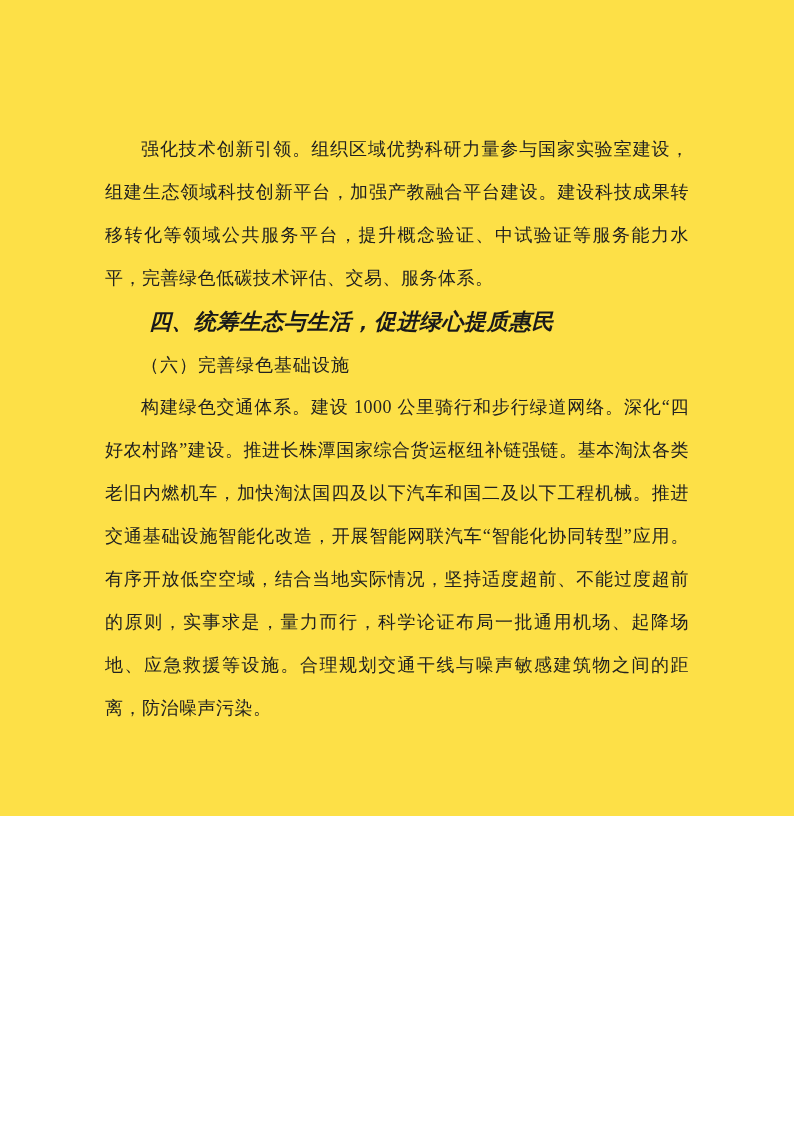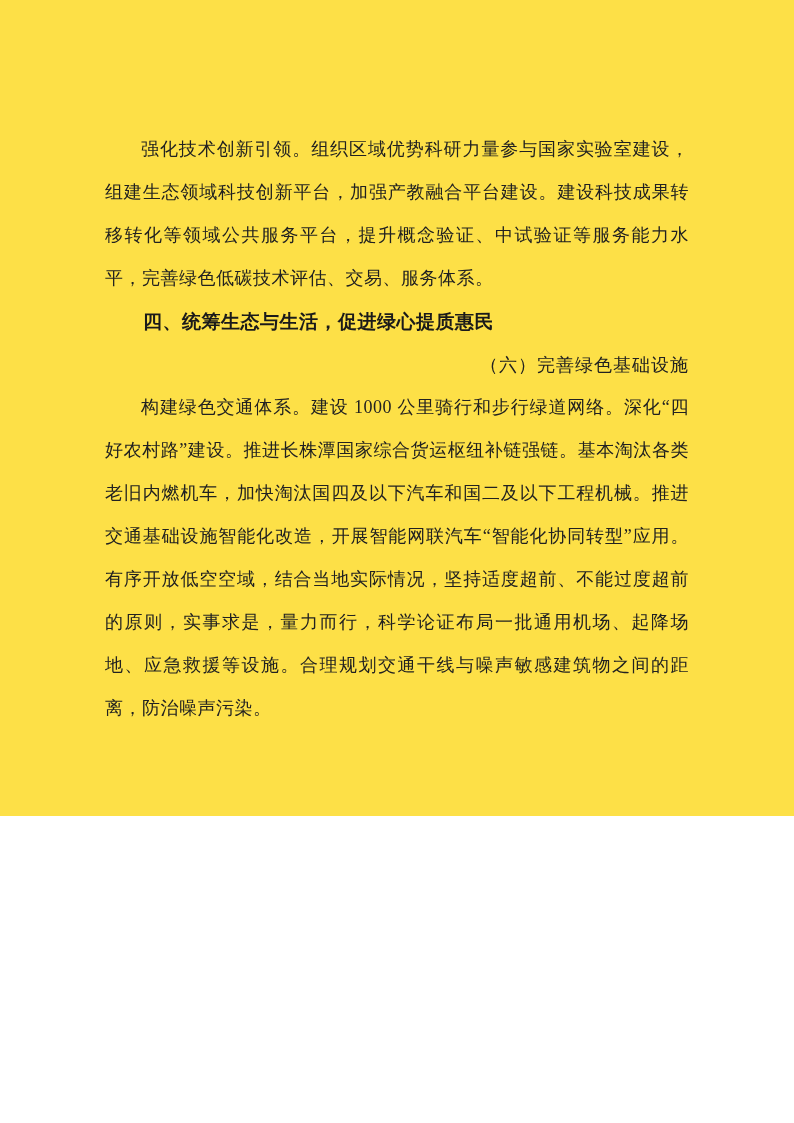--- a/index.html
+++ b/index.html
@@ -30,37 +30,37 @@
     line-height: 43px;
     text-align: justify;
     text-justify: inter-character;
     text-indent: 2em;
     font-weight: 400;
     letter-spacing: 0.5px;
   }
   .para-heading {
     margin: 0;
     font-family: "Liberation Sans", sans-serif;
-    font-size: 19px;
+    font-size: 22px;
     line-height: 43px;
     text-indent: 2em;
     font-weight: 700;
     color: #1a1a1a;
     letter-spacing: 0.5px;
+    font-style: italic;
   }
   .para-subheading {
     margin: 0;
     font-family: "DejaVu Serif", serif;
     font-size: 18px;
     line-height: 43px;
     text-indent: 2em;
     font-weight: 400;
     color: #212121;
     letter-spacing: 1px;
-    text-align: right;
   }
 </style>
 </head>
 <body>
 
 <div class="page">
   <div class="doc-content">
     <p class="para-body">强化技术创新引领。组织区域优势科研力量参与国家实验室建设，组建生态领域科技创新平台，加强产教融合平台建设。建设科技成果转移转化等领域公共服务平台，提升概念验证、中试验证等服务能力水平，完善绿色低碳技术评估、交易、服务体系。</p>
     <p class="para-heading">四、统筹生态与生活，促进绿心提质惠民</p>
     <p class="para-subheading">（六）完善绿色基础设施</p>

